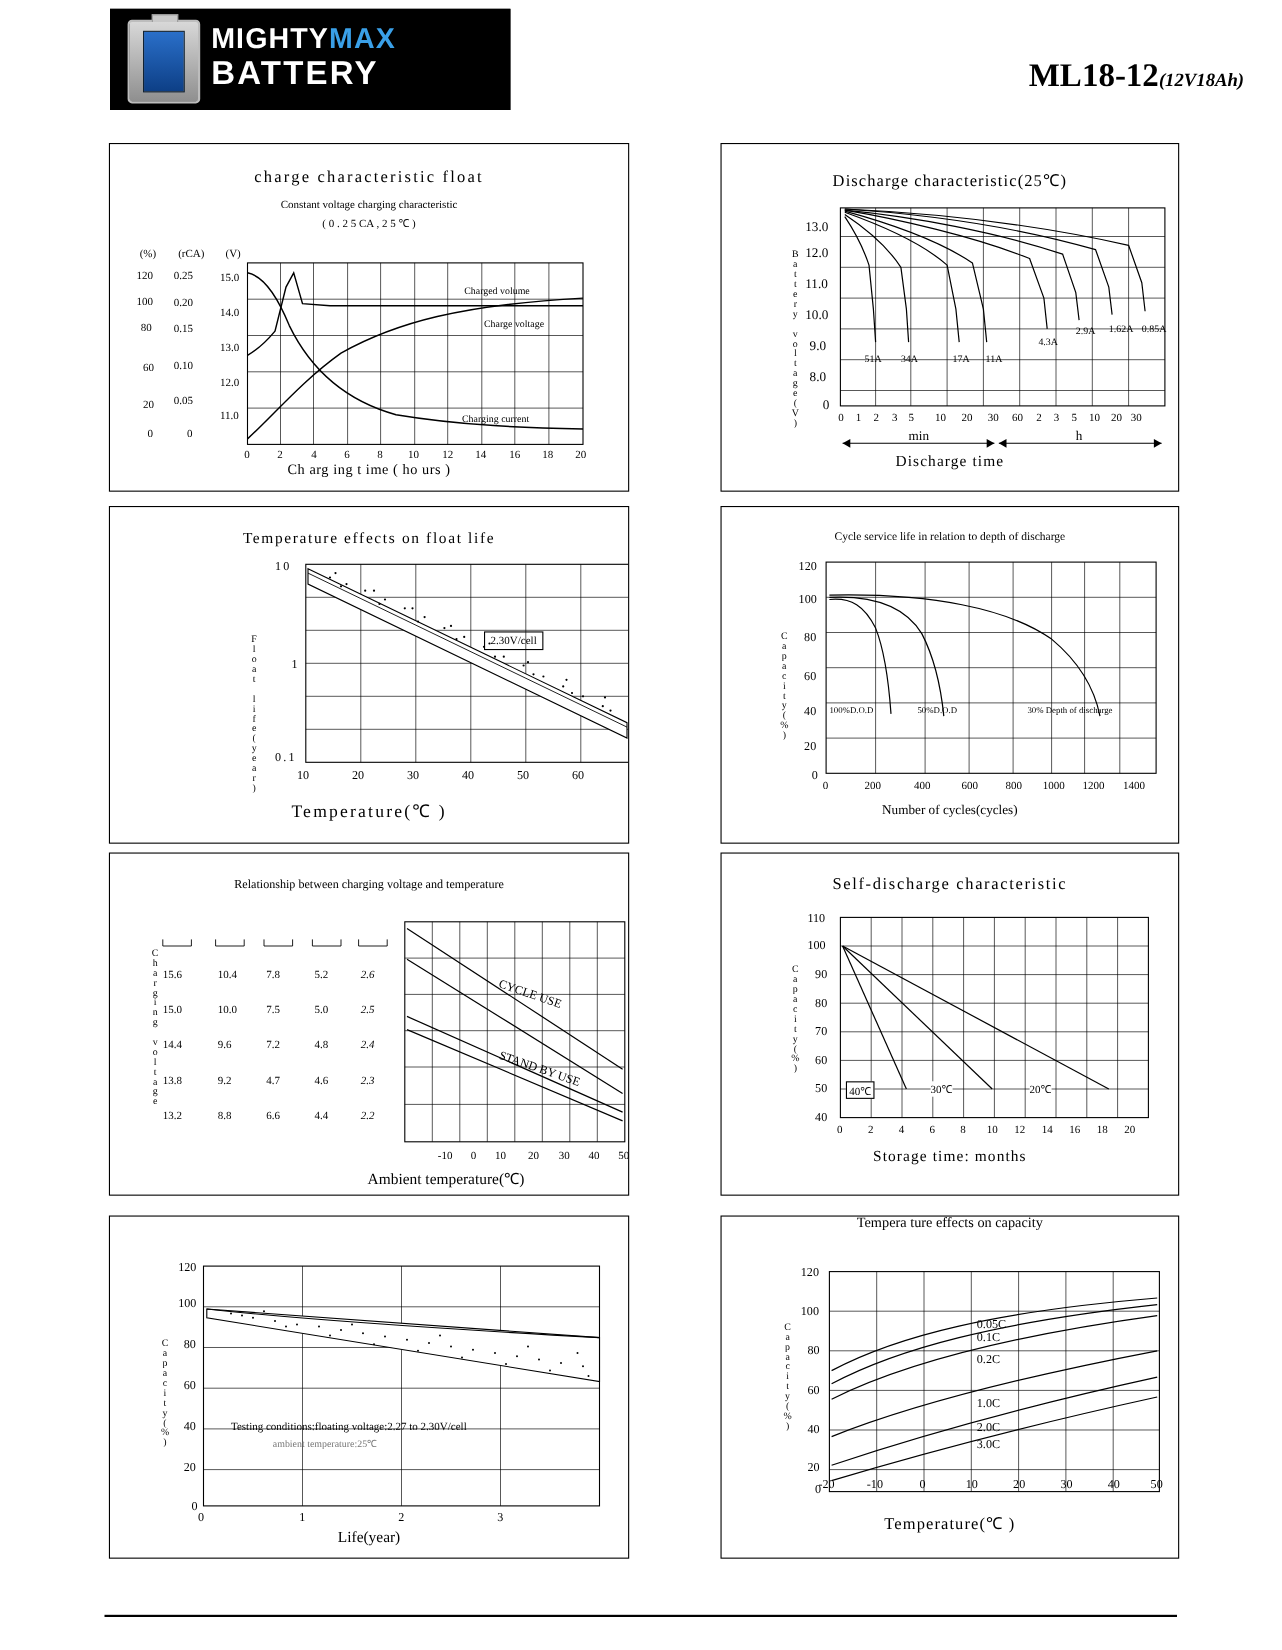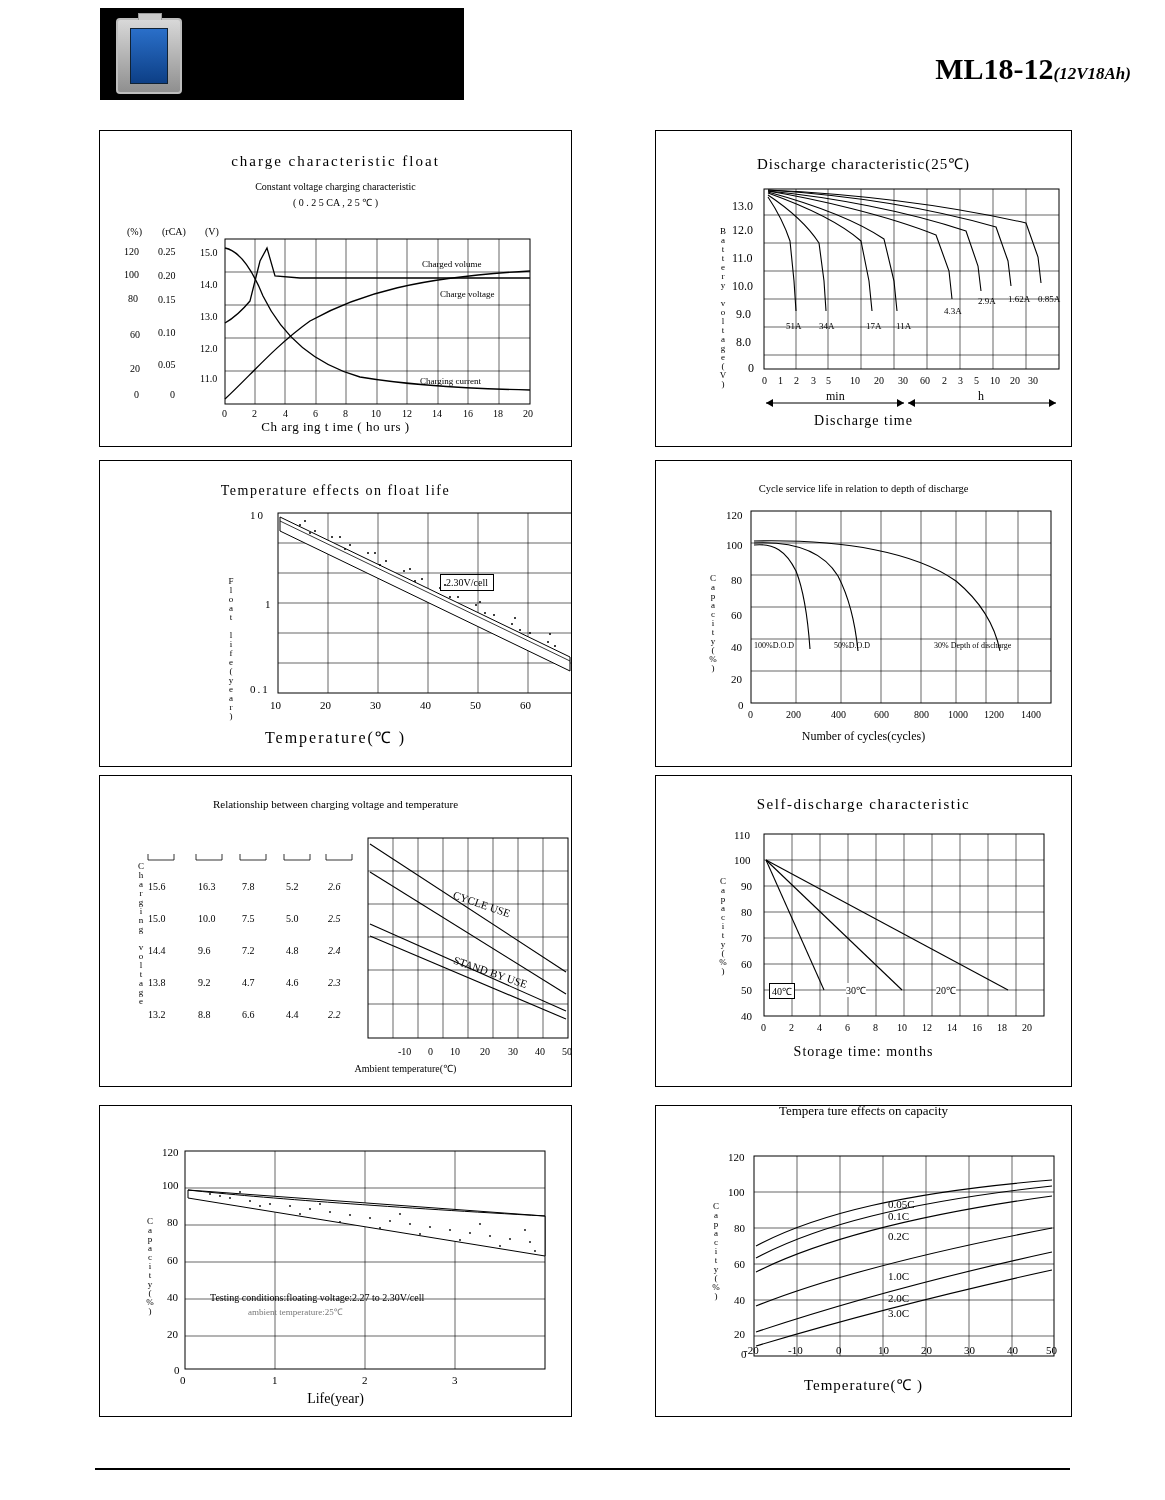--- a/index.html
+++ b/index.html
@@ -55,20 +55,26 @@
   svg{display:block;}
   .footer-rule{position:absolute;left:95px;top:1468px;width:975px;border-top:2px solid #000;}
 </style>
 </head>
 <body>
 
 <div class="header">
   <div class="logo-box">
     <div class="logo-batt">
       <div class="logo-batt-inner"></div>
+    </div>
+    <div class="logo-text">
+      <div class="logo-l1">
+        <span class="mighty">MIGHTY</span><span class="max">MAX</span>
+      </div>
+      <div class="logo-l2">BATTERY</div>
     </div>
   </div>
   <div class="model">
     <span>ML18-12</span><span class="ah">(12V18Ah)</span>
   </div>
 </div>
 
 <div class="panel" style="left:99px;top:130px;width:471px;height:315px;">
   <div class="ptitle" style="top:22px;font-size:15px;letter-spacing:2px;">charge characteristic float</div>
   <div class="ptitle" style="top:50px;font-size:10px;">Constant voltage charging characteristic</div>
@@ -355,21 +361,21 @@
   <div class="axis-label vert" style="left:36px;top:85px;font-size:9px;">Charging voltage</div>
 
   <div style="position:absolute;left:48px;top:95px;font-size:10px;line-height:32px;">
     <div>15.6</div>
     <div>15.0</div>
     <div>14.4</div>
     <div>13.8</div>
     <div>13.2</div>
   </div>
   <div style="position:absolute;left:98px;top:95px;font-size:10px;line-height:32px;">
-    <div>16.3</div>
+    <div>10.4</div>
     <div>10.0</div>
     <div>9.6</div>
     <div>9.2</div>
     <div>8.8</div>
   </div>
   <div style="position:absolute;left:142px;top:95px;font-size:10px;line-height:32px;">
     <div>7.8</div>
     <div>7.5</div>
     <div>7.2</div>
     <div>4.7</div>
@@ -426,21 +432,21 @@
   <div class="note" style="left:352px;top:190px;font-size:11px;transform:rotate(19deg);">STAND BY USE</div>
 
   <div class="tick" style="left:298px;top:270px;font-size:10px;">-10</div>
   <div class="tick" style="left:328px;top:270px;font-size:10px;">0</div>
   <div class="tick" style="left:350px;top:270px;font-size:10px;">10</div>
   <div class="tick" style="left:380px;top:270px;font-size:10px;">20</div>
   <div class="tick" style="left:408px;top:270px;font-size:10px;">30</div>
   <div class="tick" style="left:435px;top:270px;font-size:10px;">40</div>
   <div class="tick" style="left:462px;top:270px;font-size:10px;">50</div>
 
-  <div class="ptitle" style="top:285px;left:140px;right:0;font-size:10px;">Ambient temperature(℃)</div>
+  <div class="ptitle" style="top:285px;left:140px;right:0;font-size:14px;">Ambient temperature(℃)</div>
 </div>
 
 <div class="panel" style="left:655px;top:775px;width:415px;height:310px;">
   <div class="ptitle" style="top:20px;font-size:15px;letter-spacing:1.5px;">Self-discharge characteristic</div>
 
   <div class="axis-label vert" style="left:62px;top:100px;font-size:9px;">Capacity(%)</div>
 
   <div class="tick" style="left:78px;top:53px;font-size:11px;">110</div>
   <div class="tick" style="left:78px;top:78px;font-size:11px;">100</div>
   <div class="tick" style="left:85px;top:104px;font-size:11px;">90</div>

